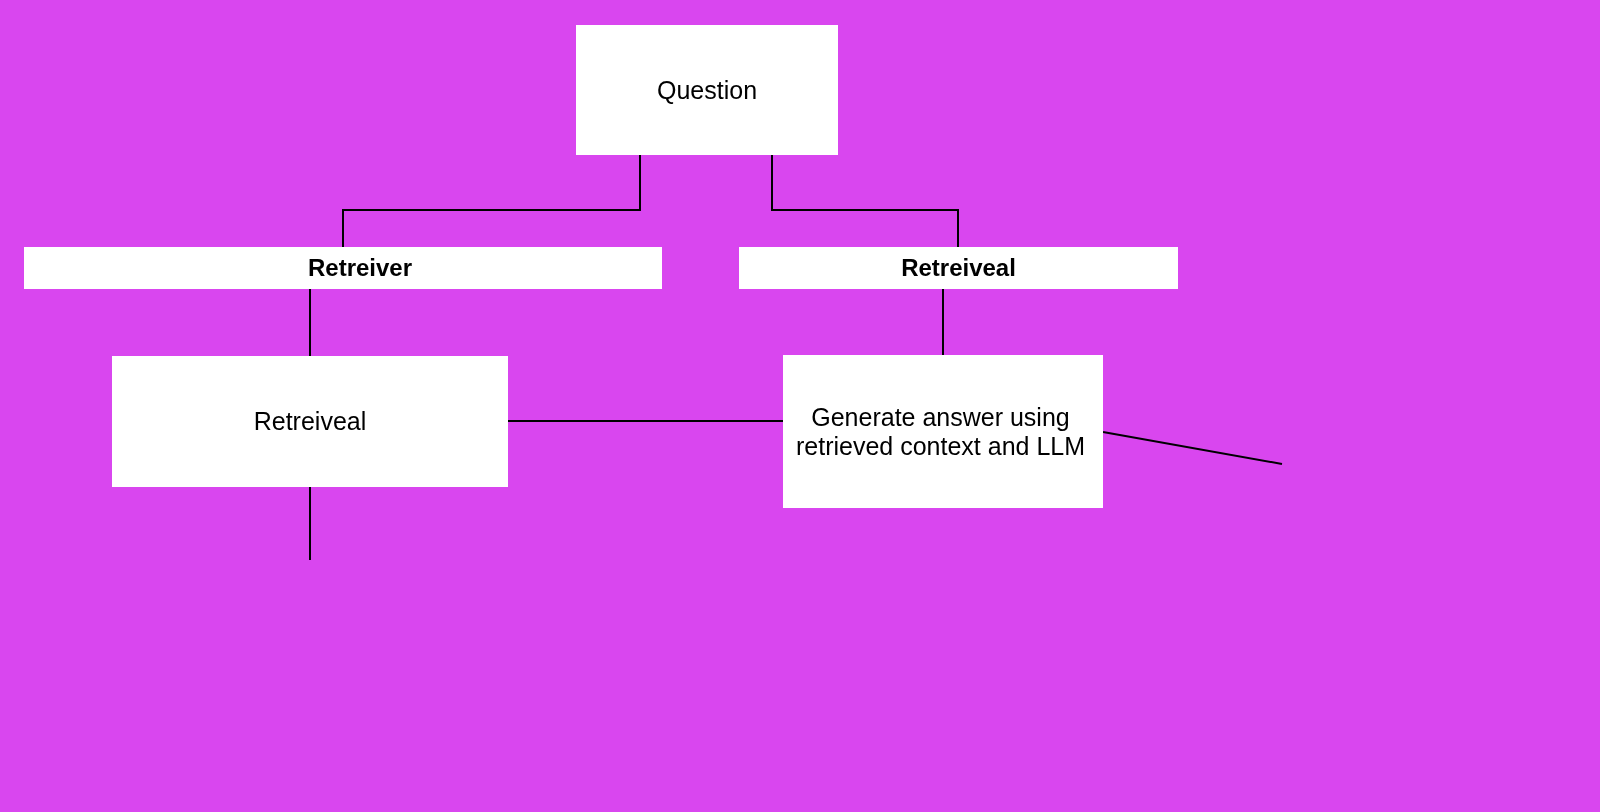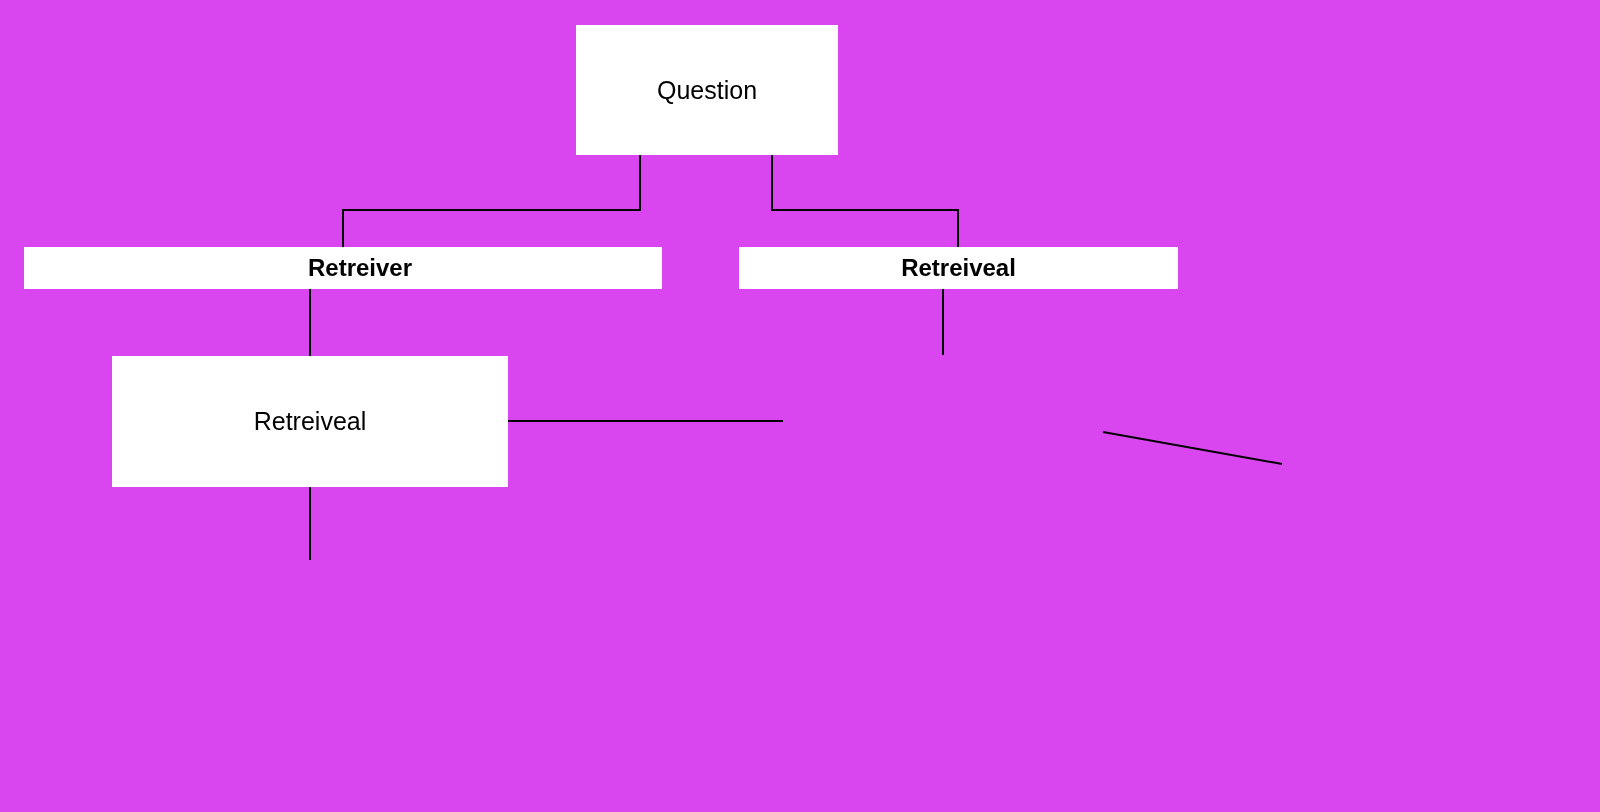--- a/index.html
+++ b/index.html
@@ -155,16 +155,20 @@
   </div>
 
   <div class="node" id="generator-header">
     <span class="node-label">Retreiveal</span>
   </div>
 
   <div class="node" id="retrieval">
     <span class="node-label">Retreiveal</span>
   </div>
 
+  <div class="node" id="generate-answer">
+    <span class="node-label">Generate answer using
+retrieved context and LLM</span>
+  </div>
 
 
 
 </div>
 
 </body></html>

